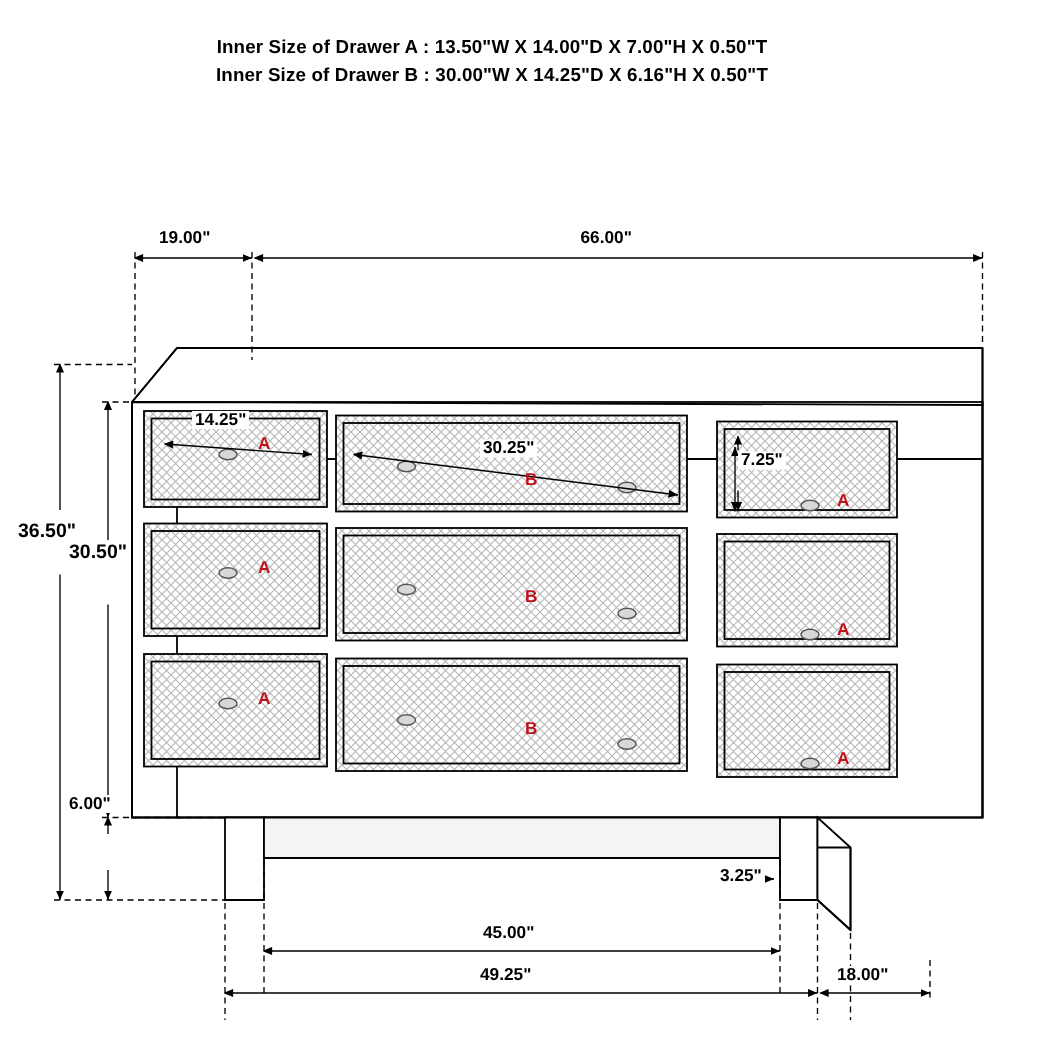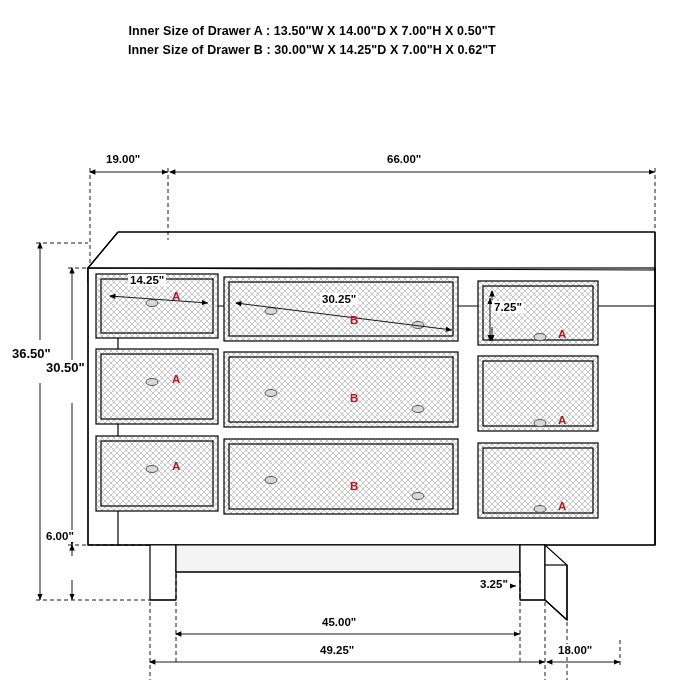--- a/index.html
+++ b/index.html
@@ -16,21 +16,21 @@
     overflow: hidden;
   }
   #stage {
     position: relative;
     width: 700px;
     height: 700px;
   }
   .title-block {
     position: absolute;
     top: 22px;
-    left: 0;
+    left: 16px;
     width: 624px;
     text-align: center;
   }
   .title-line {
     font-size: 12.5px;
     font-weight: bold;
     letter-spacing: 0.1px;
     line-height: 19px;
     color: #000;
   }
@@ -60,21 +60,21 @@
     color: #c0121a;
   }
 </style>
 </head>
 <body>
 
 <div id="stage">
 
   <div class="title-block">
     <div class="title-line">Inner Size of Drawer A : 13.50"W X 14.00"D X 7.00"H X 0.50"T</div>
-    <div class="title-line">Inner Size of Drawer B : 30.00"W X 14.25"D X 7.00"H X 0.62"T</div>
+    <div class="title-line">Inner Size of Drawer B : 30.00"W X 14.25"D X 6.16"H X 0.50"T</div>
   </div>
 
   <svg class="diagram" viewBox="0 0 700 700">
     <defs>
       <pattern id="weave" width="6" height="6" patternUnits="userSpaceOnUse">
         <rect width="6" height="6" fill="#ffffff"></rect>
         <path d="M0 0 L6 6 M6 0 L0 6" stroke="#b9b9b9" stroke-width="0.8"></path>
       </pattern>
       <marker id="arrEnd" markerWidth="8" markerHeight="8" refX="7" refY="3" orient="auto">
         <path d="M0,0 L7,3 L0,6 z" fill="#000"></path>

